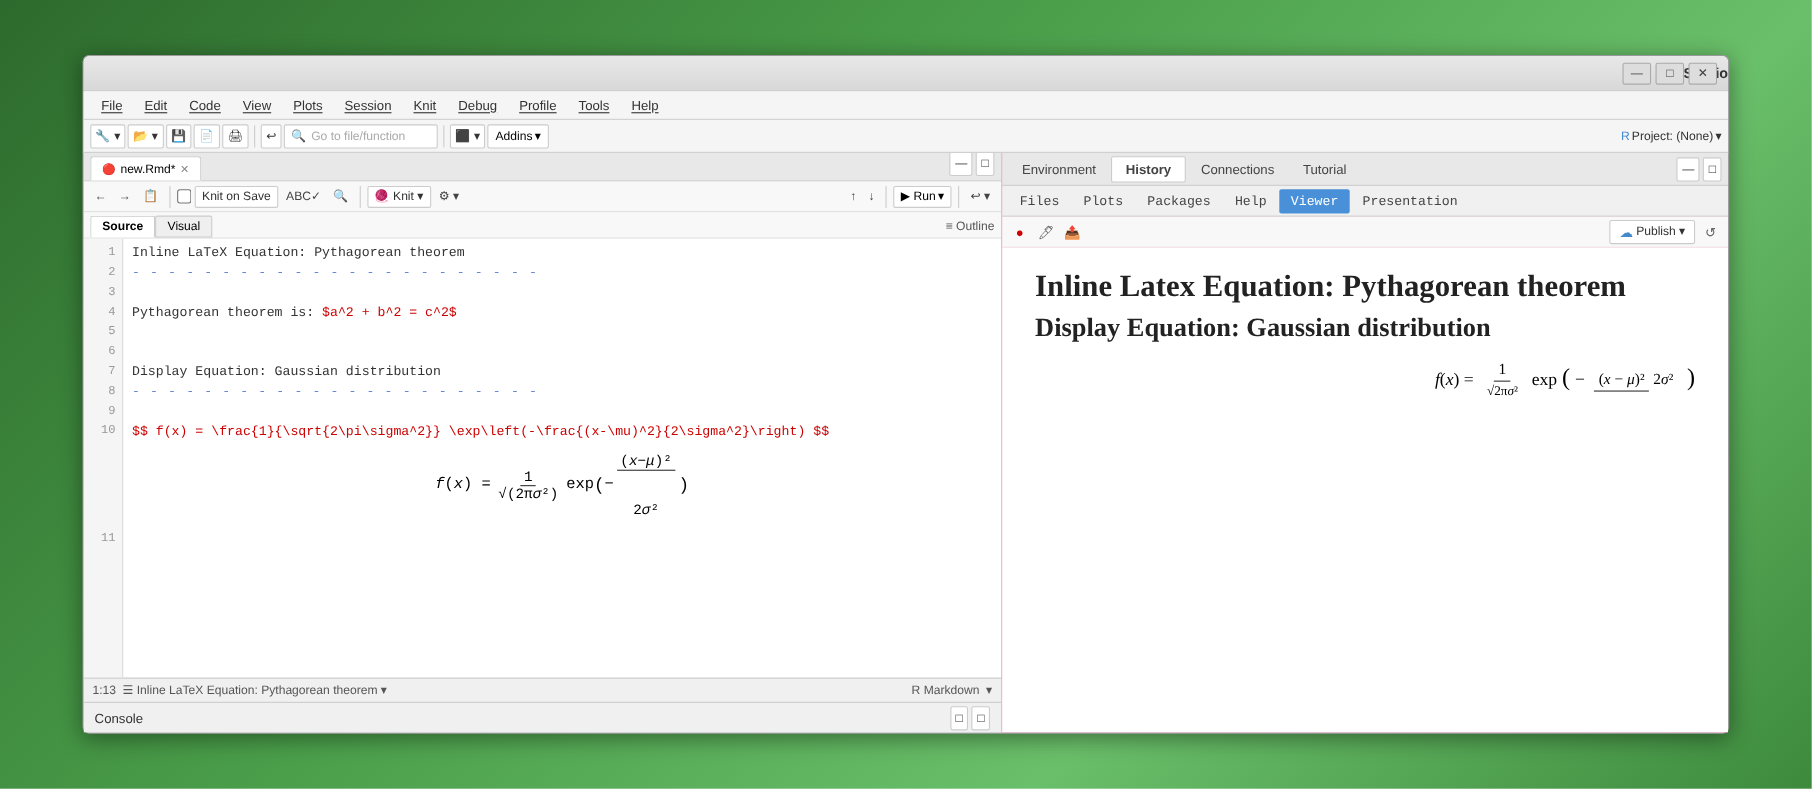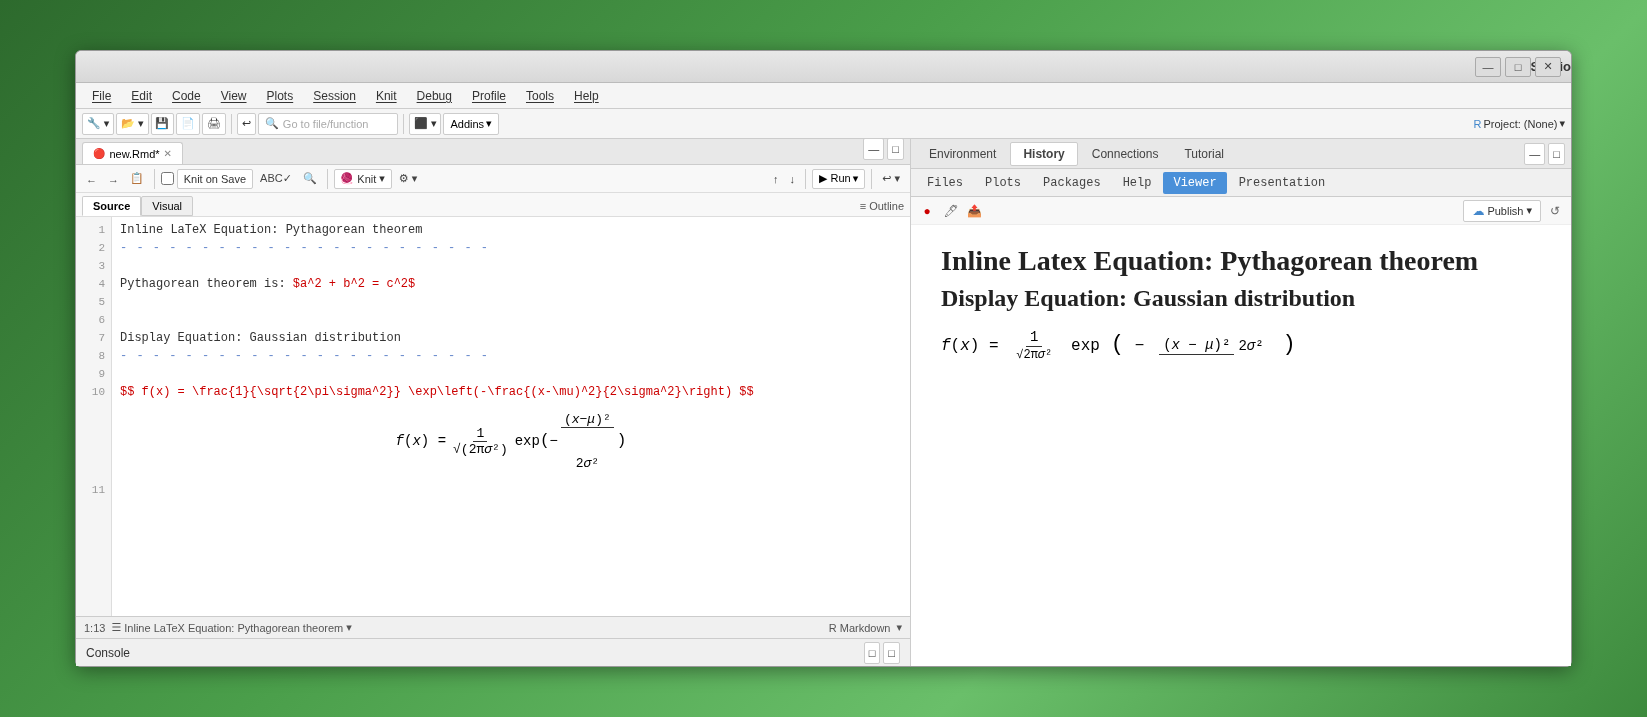--- a/index.html
+++ b/index.html
@@ -457,24 +457,24 @@
       font-family: 'Georgia', serif;
     }
     .preview-h2 {
       font-size: 24px;
       font-weight: 600;
       color: #222;
       margin-bottom: 16px;
       font-family: 'Georgia', serif;
     }
     .preview-equation {
-      text-align: left;
+      text-align: right;
       font-size: 18px;
       margin: 10px 0;
-      font-family: Liberation Mono, monospace;
+      font-family: Liberation Serif, serif;
     }
     .math-inline { font-style: italic; }
     sub, sup { font-size: 0.7em; }
   </style>
 </head>
 <body>
 
 <div class="window">
 
   <div class="title-bar">

